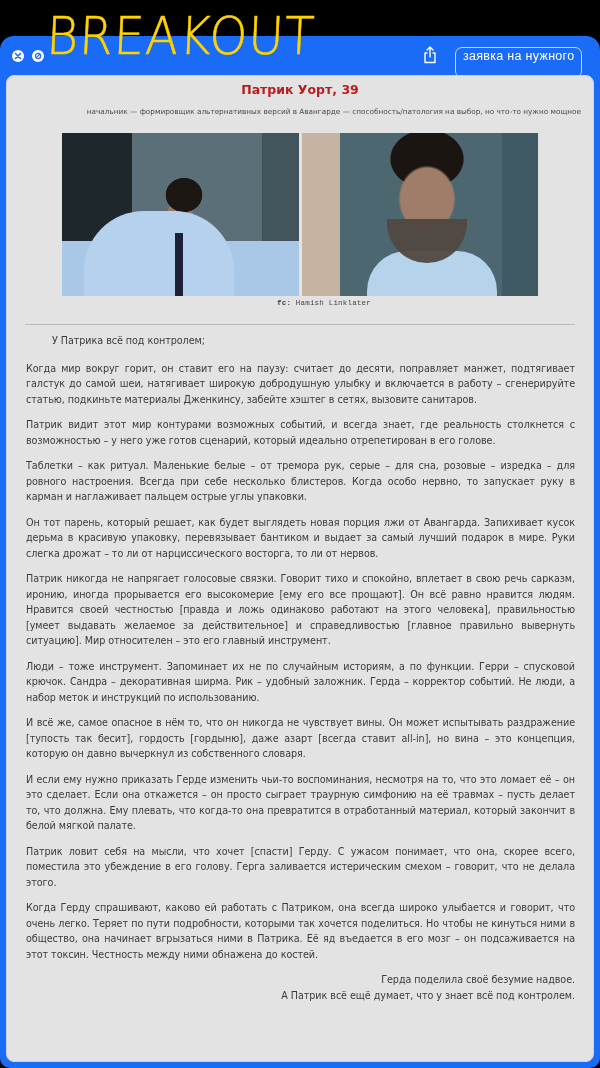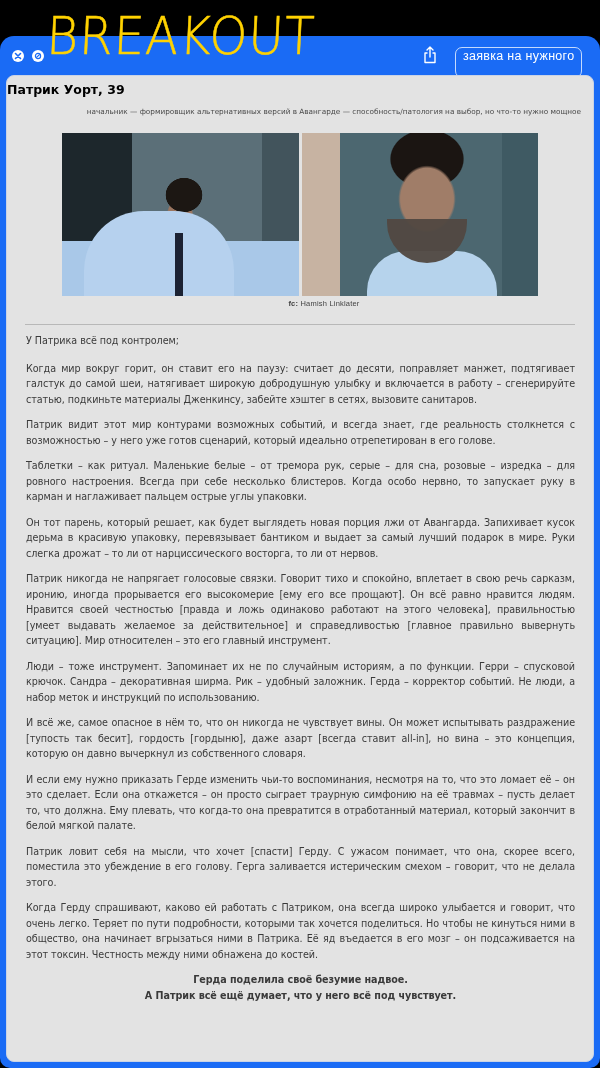--- a/index.html
+++ b/index.html
@@ -52,23 +52,23 @@
     }
     .content {
       position: absolute; left: 6px; top: 39px;
       width: 588px; height: 987px;
       background: #e3e3e3;
       border-radius: 8px;
       border: 1px solid #c9d3e6;
     }
     .profile-title {
       position: absolute; left: 0; top: 6px; width: 100%;
-      text-align: left;
+      text-align: center;
       font-family: "DejaVu Sans", sans-serif;
-      font-weight: bold; font-size: 12.5px; color: #000000;
+      font-weight: bold; font-size: 12.5px; color: #b91c1c;
     }
     .profile-subtitle {
       position: absolute; left: 14px; top: 27px; width: 560px;
       text-align: right;
       font-family: "DejaVu Sans", sans-serif;
       font-size: 7.3px; color: #4a4a4a; line-height: 17px;
     }
     .photos {
       position: absolute; left: 55px; top: 57px;
       width: 476px; height: 163px;
@@ -107,37 +107,37 @@
       border-radius: 40px 40px 0 0;
     }
     .photo-right::before {
       content: ""; position: absolute; left: 85px; top: 86px;
       width: 80px; height: 44px; background: #514841;
       border-radius: 0 0 40px 40px; z-index: 2; opacity: 0.95;
     }
     .fc-caption {
       position: absolute; left: 0; top: 223px; width: 100%;
       text-align: center;
-      font-family: Liberation Sans, sans-serif;
+      font-family: Liberation Mono, monospace;
       font-size: 7.5px; color: #444444; letter-spacing: 0.2px; padding-left: 48px;
     }
     .fc-caption b { font-weight: bold; }
     .divider {
       position: absolute; left: 18px; top: 248px; width: 550px; height: 1px;
       background: #b8b8b8;
     }
     .body-text {
       position: absolute; left: 19px; top: 257px; width: 549px;
       font-family: "DejaVu Sans", sans-serif;
       font-size: 9.6px; line-height: 15.5px; color: #3a3a3a;
       letter-spacing: -0.05px;
     }
     .body-text p { text-align: justify; margin-bottom: 10px; }
-    .body-text p.first { margin-bottom: 12px; }
-    .body-text p.tight { margin-bottom: 0; text-align: center; font-weight: bold; }
+    .body-text p.first { margin-bottom: 12px; margin-left: 26px; }
+    .body-text p.tight { margin-bottom: 0; text-align: right; }
   </style>
 </head>
 <body>
 
 <div class="window">
   <div class="titlebar">
     <div class="win-btn close-btn">
       <svg viewBox="0 0 8 8">
         <path d="M1.5 1.5 L6.5 6.5 M6.5 1.5 L1.5 6.5" stroke="#1a6bf5" stroke-width="1.6" stroke-linecap="round"></path>
       </svg>
@@ -180,16 +180,16 @@
       <p>Патрик видит этот мир контурами возможных событий, и всегда знает, где реальность столкнется с возможностью – у него уже готов сценарий, который идеально отрепетирован в его голове.</p>
       <p>Таблетки – как ритуал. Маленькие белые – от тремора рук, серые – для сна, розовые – изредка – для ровного настроения. Всегда при себе несколько блистеров. Когда особо нервно, то запускает руку в карман и наглаживает пальцем острые углы упаковки.</p>
       <p>Он тот парень, который решает, как будет выглядеть новая порция лжи от Авангарда. Запихивает кусок дерьма в красивую упаковку, перевязывает бантиком и выдает за самый лучший подарок в мире. Руки слегка дрожат – то ли от нарциссического восторга, то ли от нервов.</p>
       <p>Патрик никогда не напрягает голосовые связки. Говорит тихо и спокойно, вплетает в свою речь сарказм, иронию, иногда прорывается его высокомерие [ему его все прощают]. Он всё равно нравится людям. Нравится своей честностью [правда и ложь одинаково работают на этого человека], правильностью [умеет выдавать желаемое за действительное] и справедливостью [главное правильно вывернуть ситуацию]. Мир относителен – это его главный инструмент.</p>
       <p>Люди – тоже инструмент. Запоминает их не по случайным историям, а по функции. Герри – спусковой крючок. Сандра – декоративная ширма. Рик – удобный заложник. Герда – корректор событий. Не люди, а набор меток и инструкций по использованию.</p>
       <p>И всё же, самое опасное в нём то, что он никогда не чувствует вины. Он может испытывать раздражение [тупость так бесит], гордость [гордыню], даже азарт [всегда ставит all-in], но вина – это концепция, которую он давно вычеркнул из собственного словаря.</p>
       <p>И если ему нужно приказать Герде изменить чьи-то воспоминания, несмотря на то, что это ломает её – он это сделает. Если она откажется – он просто сыграет траурную симфонию на её травмах – пусть делает то, что должна. Ему плевать, что когда-то она превратится в отработанный материал, который закончит в белой мягкой палате.</p>
       <p>Патрик ловит себя на мысли, что хочет [спасти] Герду. С ужасом понимает, что она, скорее всего, поместила это убеждение в его голову. Герга заливается истерическим смехом – говорит, что не делала этого.</p>
       <p>Когда Герду спрашивают, каково ей работать с Патриком, она всегда широко улыбается и говорит, что очень легко. Теряет по пути подробности, которыми так хочется поделиться. Но чтобы не кинуться ними в общество, она начинает вгрызаться ними в Патрика. Её яд въедается в его мозг – он подсаживается на этот токсин. Честность между ними обнажена до костей.</p>
       <p class="tight">Герда поделила своё безумие надвое.</p>
-      <p class="tight">А Патрик всё ещё думает, что у него всё под чувствует.</p>
+      <p class="tight">А Патрик всё ещё думает, что у знает всё под контролем.</p>
     </div>
   </div>
 </div>
 
 </body></html>

